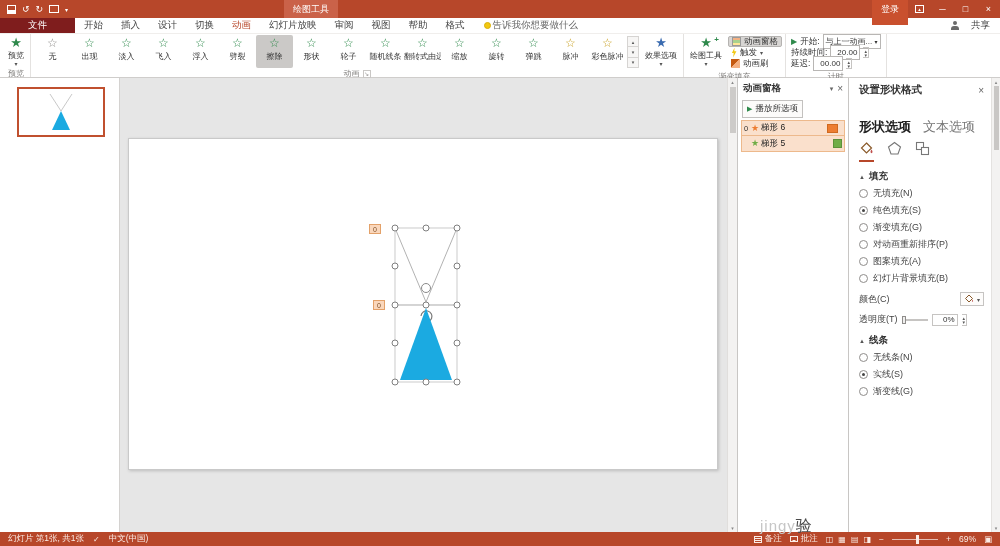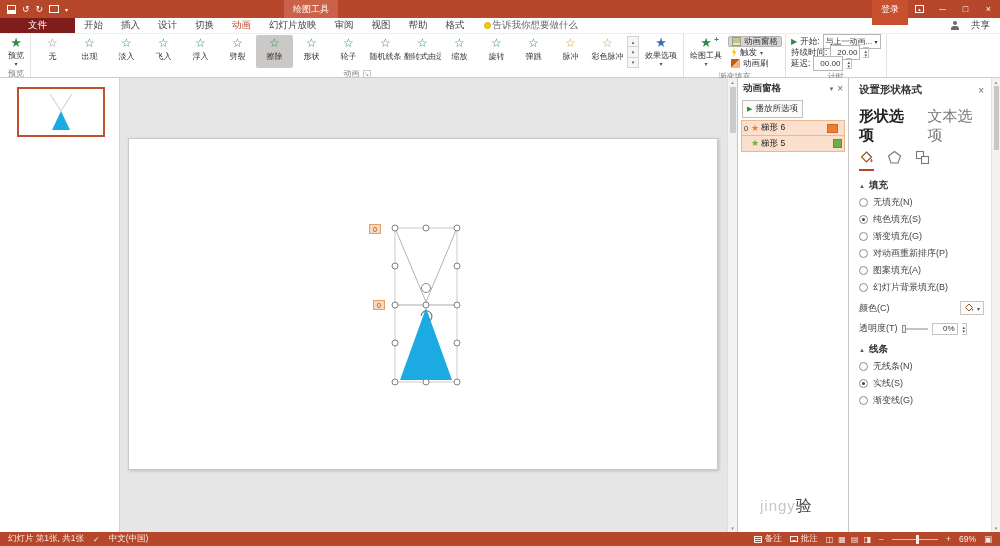--- a/index.html
+++ b/index.html
@@ -100,21 +100,21 @@
 .o{color:#ED7D31}.g{color:#70AD47}
 .ap-label{font-size:8.5px;color:#222;flex:1;white-space:nowrap;overflow:hidden}
 .ap-bar{height:9px}
 .bar1{width:11px;background:#ED7D31;border:1px solid #cf691f;margin-right:4px}
 .bar2{width:9px;background:#70AD47;border:1px solid #5d9139}
 
 
 .fmtpane{width:152px;background:#fff;border-left:1px solid #c8c6c4;padding:5px 16px 0 10px;position:relative;color:#444}
 .fp-hdr{display:flex;align-items:center;font-size:10.5px;font-weight:bold;color:#333}
 .fp-x{margin-left:auto;font-size:10px;color:#666;font-weight:normal}
-.fp-tabs{display:flex;gap:12px;margin-top:10px;font-size:15px}
+.fp-tabs{display:flex;gap:12px;margin-top:21px;font-size:13px}
 .fp-tab.on{color:#222;font-weight:bold}
 .fp-tab.off{color:#777}
 .fp-icons{display:flex;gap:13px;margin-top:5px}
 .fp-ic{padding-bottom:2px}
 .fp-ic.sel{border-bottom:2px solid #B7472A}
 .fp-sec{margin-top:8px;display:flex;align-items:center;gap:4px;font-weight:bold;color:#333;font-size:9.5px}
 .tri{font-size:6px;color:#555}
 .fp-row{display:flex;align-items:center;gap:5px;margin-top:4px;font-size:9px;color:#444;white-space:nowrap}
 .radio{width:9px;height:9px;border:1px solid #8f8d8b;border-radius:50%;display:inline-block;position:relative;background:#fff;flex:none}
 .radio.on:after{content:"";position:absolute;left:2px;top:2px;width:3px;height:3px;border-radius:50%;background:#444}
@@ -132,21 +132,21 @@
 
 .statusbar{position:absolute;left:0;right:0;bottom:0;height:14px;background:#B7472A;color:#fbece6;display:flex;align-items:center;font-size:8.5px;padding:0 8px;gap:9px}
 .sb-gly{font-size:8px}
 .sb-right{margin-left:auto;display:flex;align-items:center;gap:8px}
 .sb-views{display:flex;gap:5px;font-size:8px}
 .bubble{width:8px;height:6px;border:1px solid #fbece6;position:relative;display:inline-block}
 .bubble:after{content:"";position:absolute;left:1px;bottom:-3px;border:2px solid transparent;border-top-color:#fbece6}
 .notesic{width:8px;height:7px;border:1px solid #fbece6;background:repeating-linear-gradient(#B7472A 0 1px,#fbece6 1px 2px)}
 .ztrack{width:46px;height:1px;background:rgba(255,255,255,.65);position:relative}
 .zthumb{position:absolute;left:24px;top:-4px;width:3px;height:9px;background:#fbece6}
-.watermark{position:absolute;left:760px;top:496px;font-size:15px;letter-spacing:1px;color:#c6c6c6;z-index:9}
+.watermark{position:absolute;left:760px;top:516px;font-size:15px;letter-spacing:1px;color:#c6c6c6;z-index:9}
 .wm-dark{color:#4a4a4a;font-size:16px}
 </style>
 </head>
 <body>
 
 <div class="app">
 
   <div class="titlebar">
     <div class="qat">
       <span class="ic-floppy"></span>

